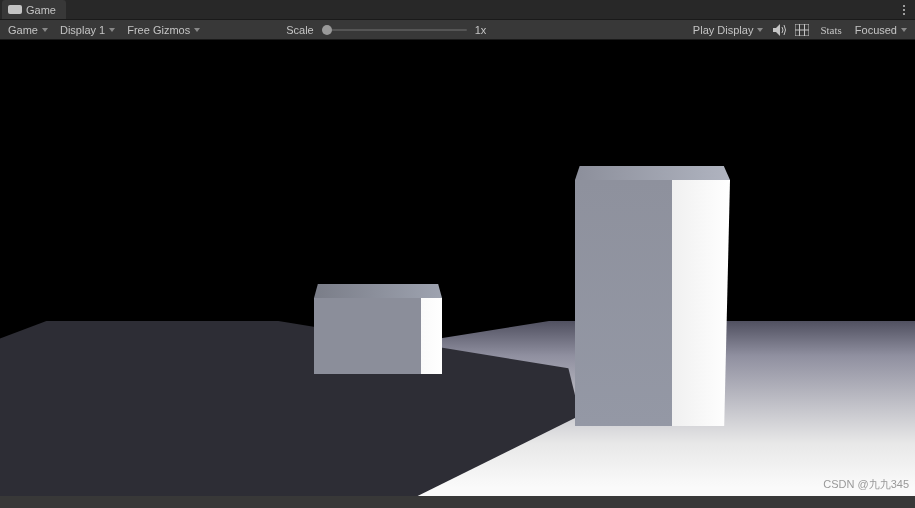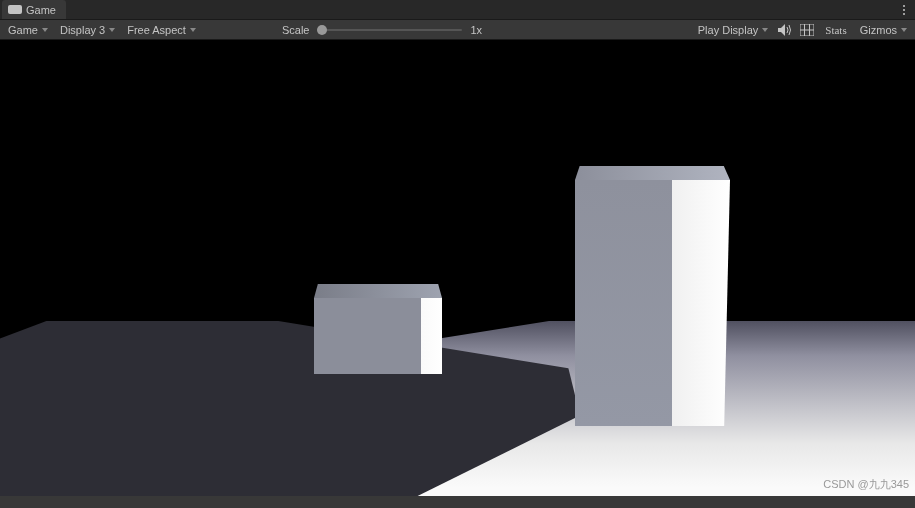--- a/index.html
+++ b/index.html
@@ -206,25 +206,25 @@
       <span></span>
   </div>
 </div>
 
 <div class="toolbar">
   <div class="dropdown">
     <span>Game</span>
     <span class="dropdown-arrow"></span>
   </div>
   <div class="dropdown">
-    <span>Display 3</span>
-    <span class="dropdown-arrow"></span>
-  </div>
-  <div class="dropdown">
-    <span>Free Aspect</span>
+    <span>Display 1</span>
+    <span class="dropdown-arrow"></span>
+  </div>
+  <div class="dropdown">
+    <span>Free Gizmos</span>
     <span class="dropdown-arrow"></span>
   </div>
   <div class="scale-group" style="margin-left:70px;">
     <span>Scale</span>
     <div class="slider-track">
       <div class="slider-thumb"></div>
     </div>
     <span>1x</span>
   </div>
   <div class="spacer"></div>
@@ -241,21 +241,21 @@
   <div class="icon-btn">
     <svg width="14" height="12" viewBox="0 0 14 12">
       <rect x="0" y="0" width="14" height="12" fill="none" stroke="#c4c4c4"></rect>
       <line x1="4.5" y1="0" x2="4.5" y2="12" stroke="#c4c4c4"></line>
       <line x1="9.5" y1="0" x2="9.5" y2="12" stroke="#c4c4c4"></line>
       <line x1="0" y1="6" x2="14" y2="6" stroke="#c4c4c4"></line>
     </svg>
   </div>
   <span class="btn-label">Stats</span>
   <div class="dropdown">
-    <span>Gizmos</span>
+    <span>Focused</span>
     <span class="dropdown-arrow"></span>
   </div>
 </div>
 
 <div class="viewport">
   <div class="ground-lit"></div>
   <div class="ground-shadow"></div>
   <div class="cube1">
     <div class="cube1-front"></div>
     <div class="cube1-side"></div>

